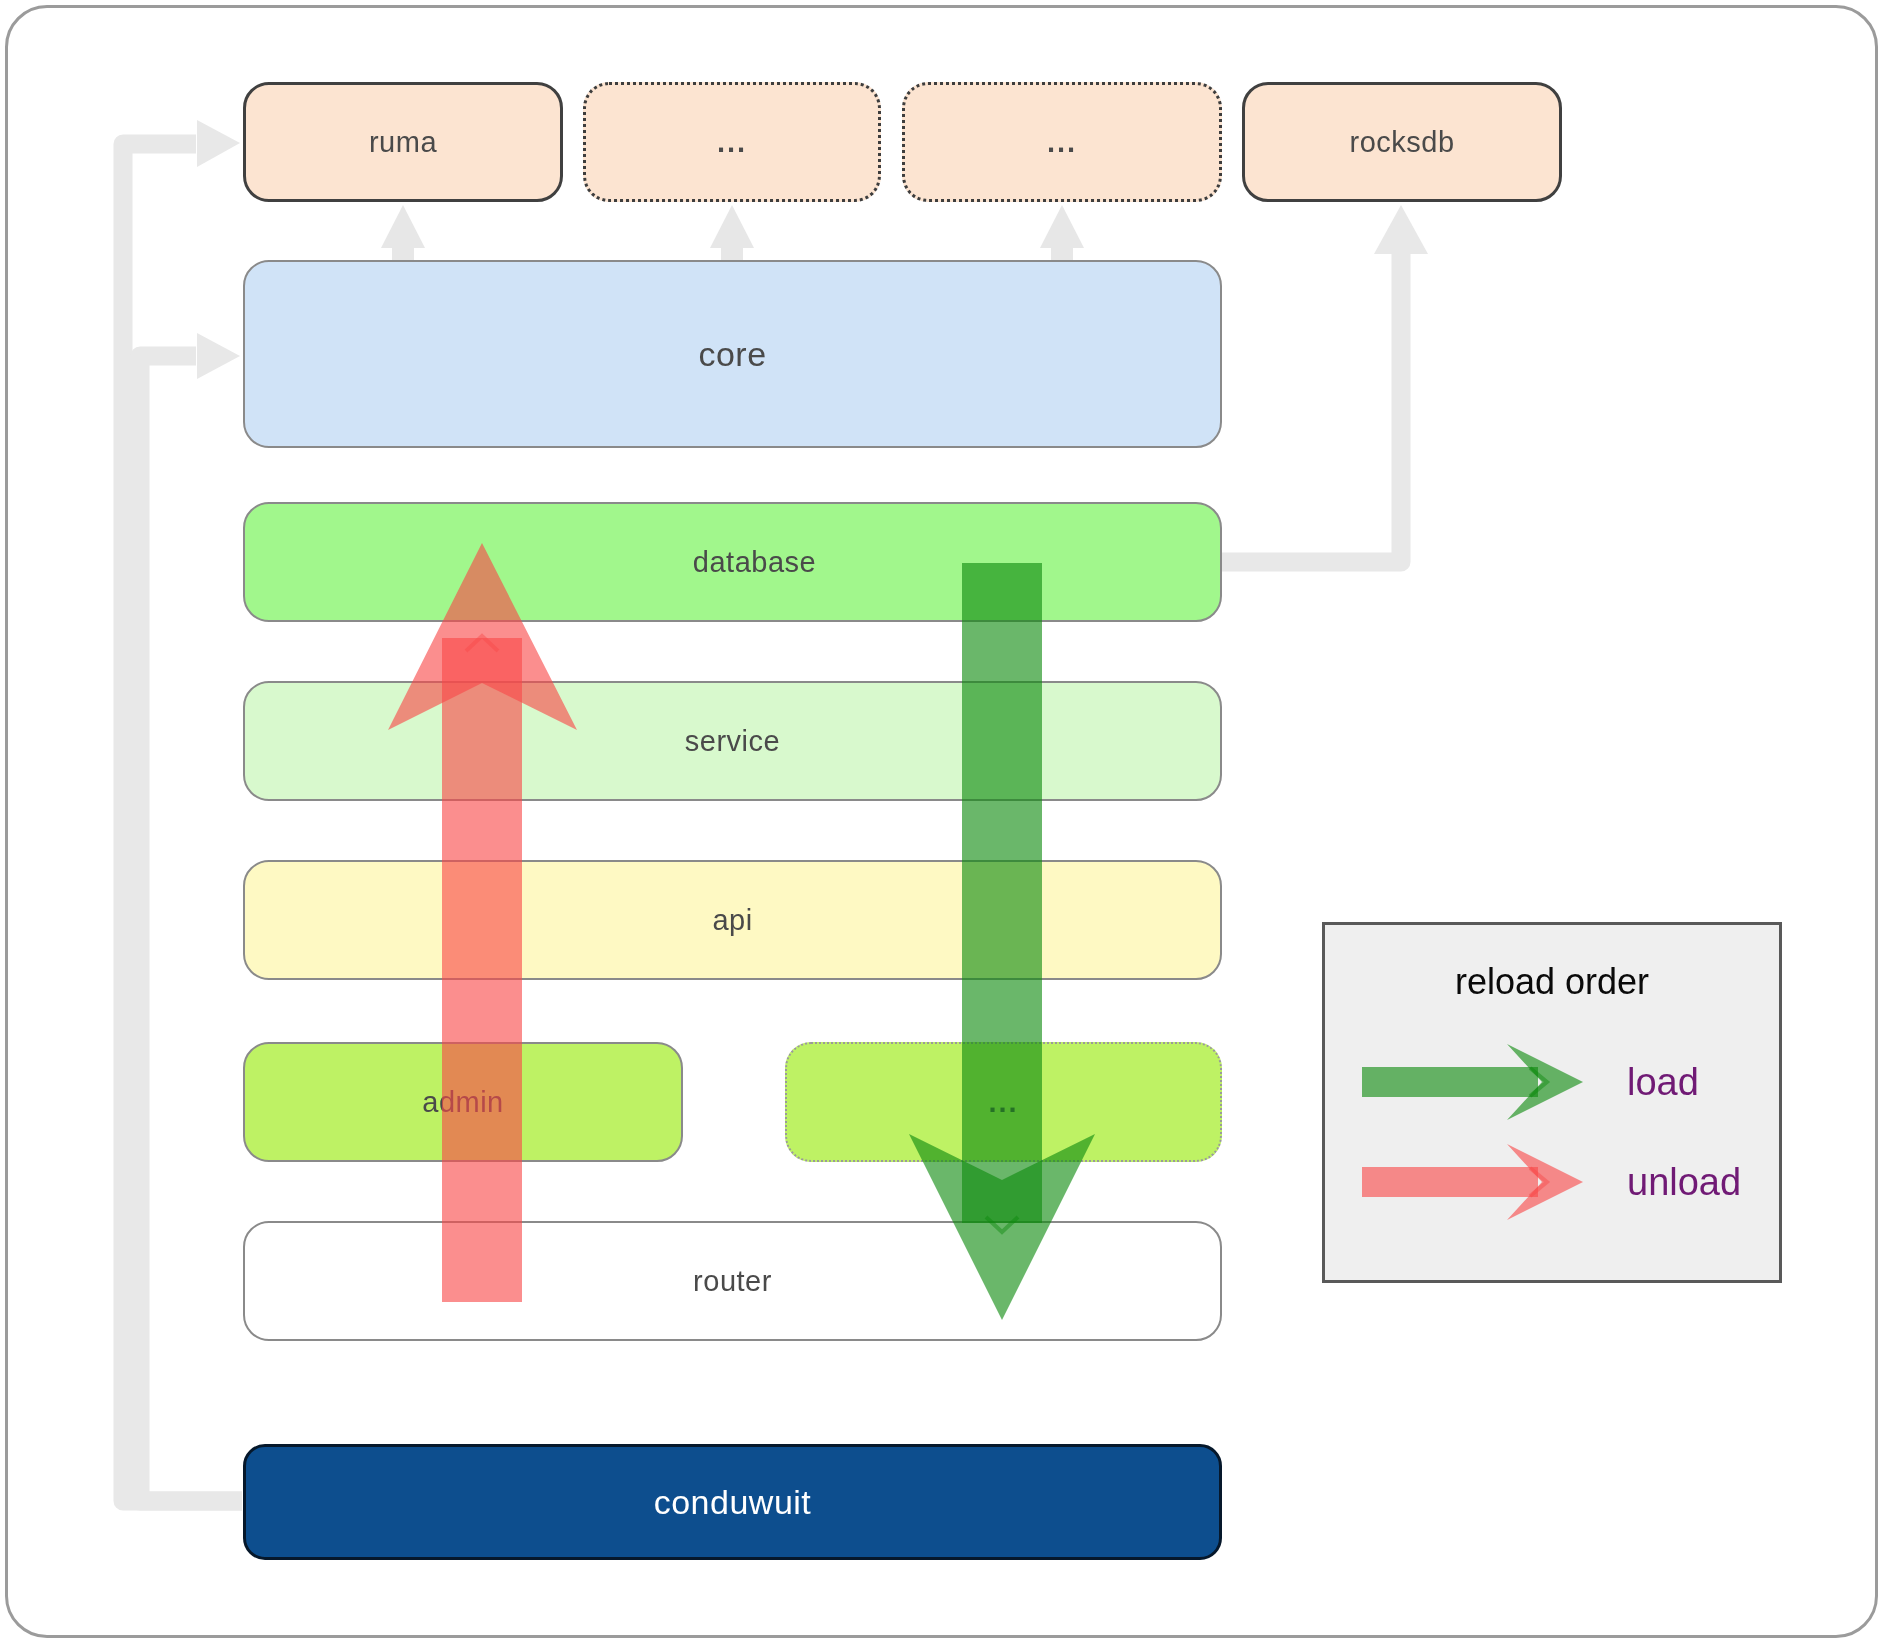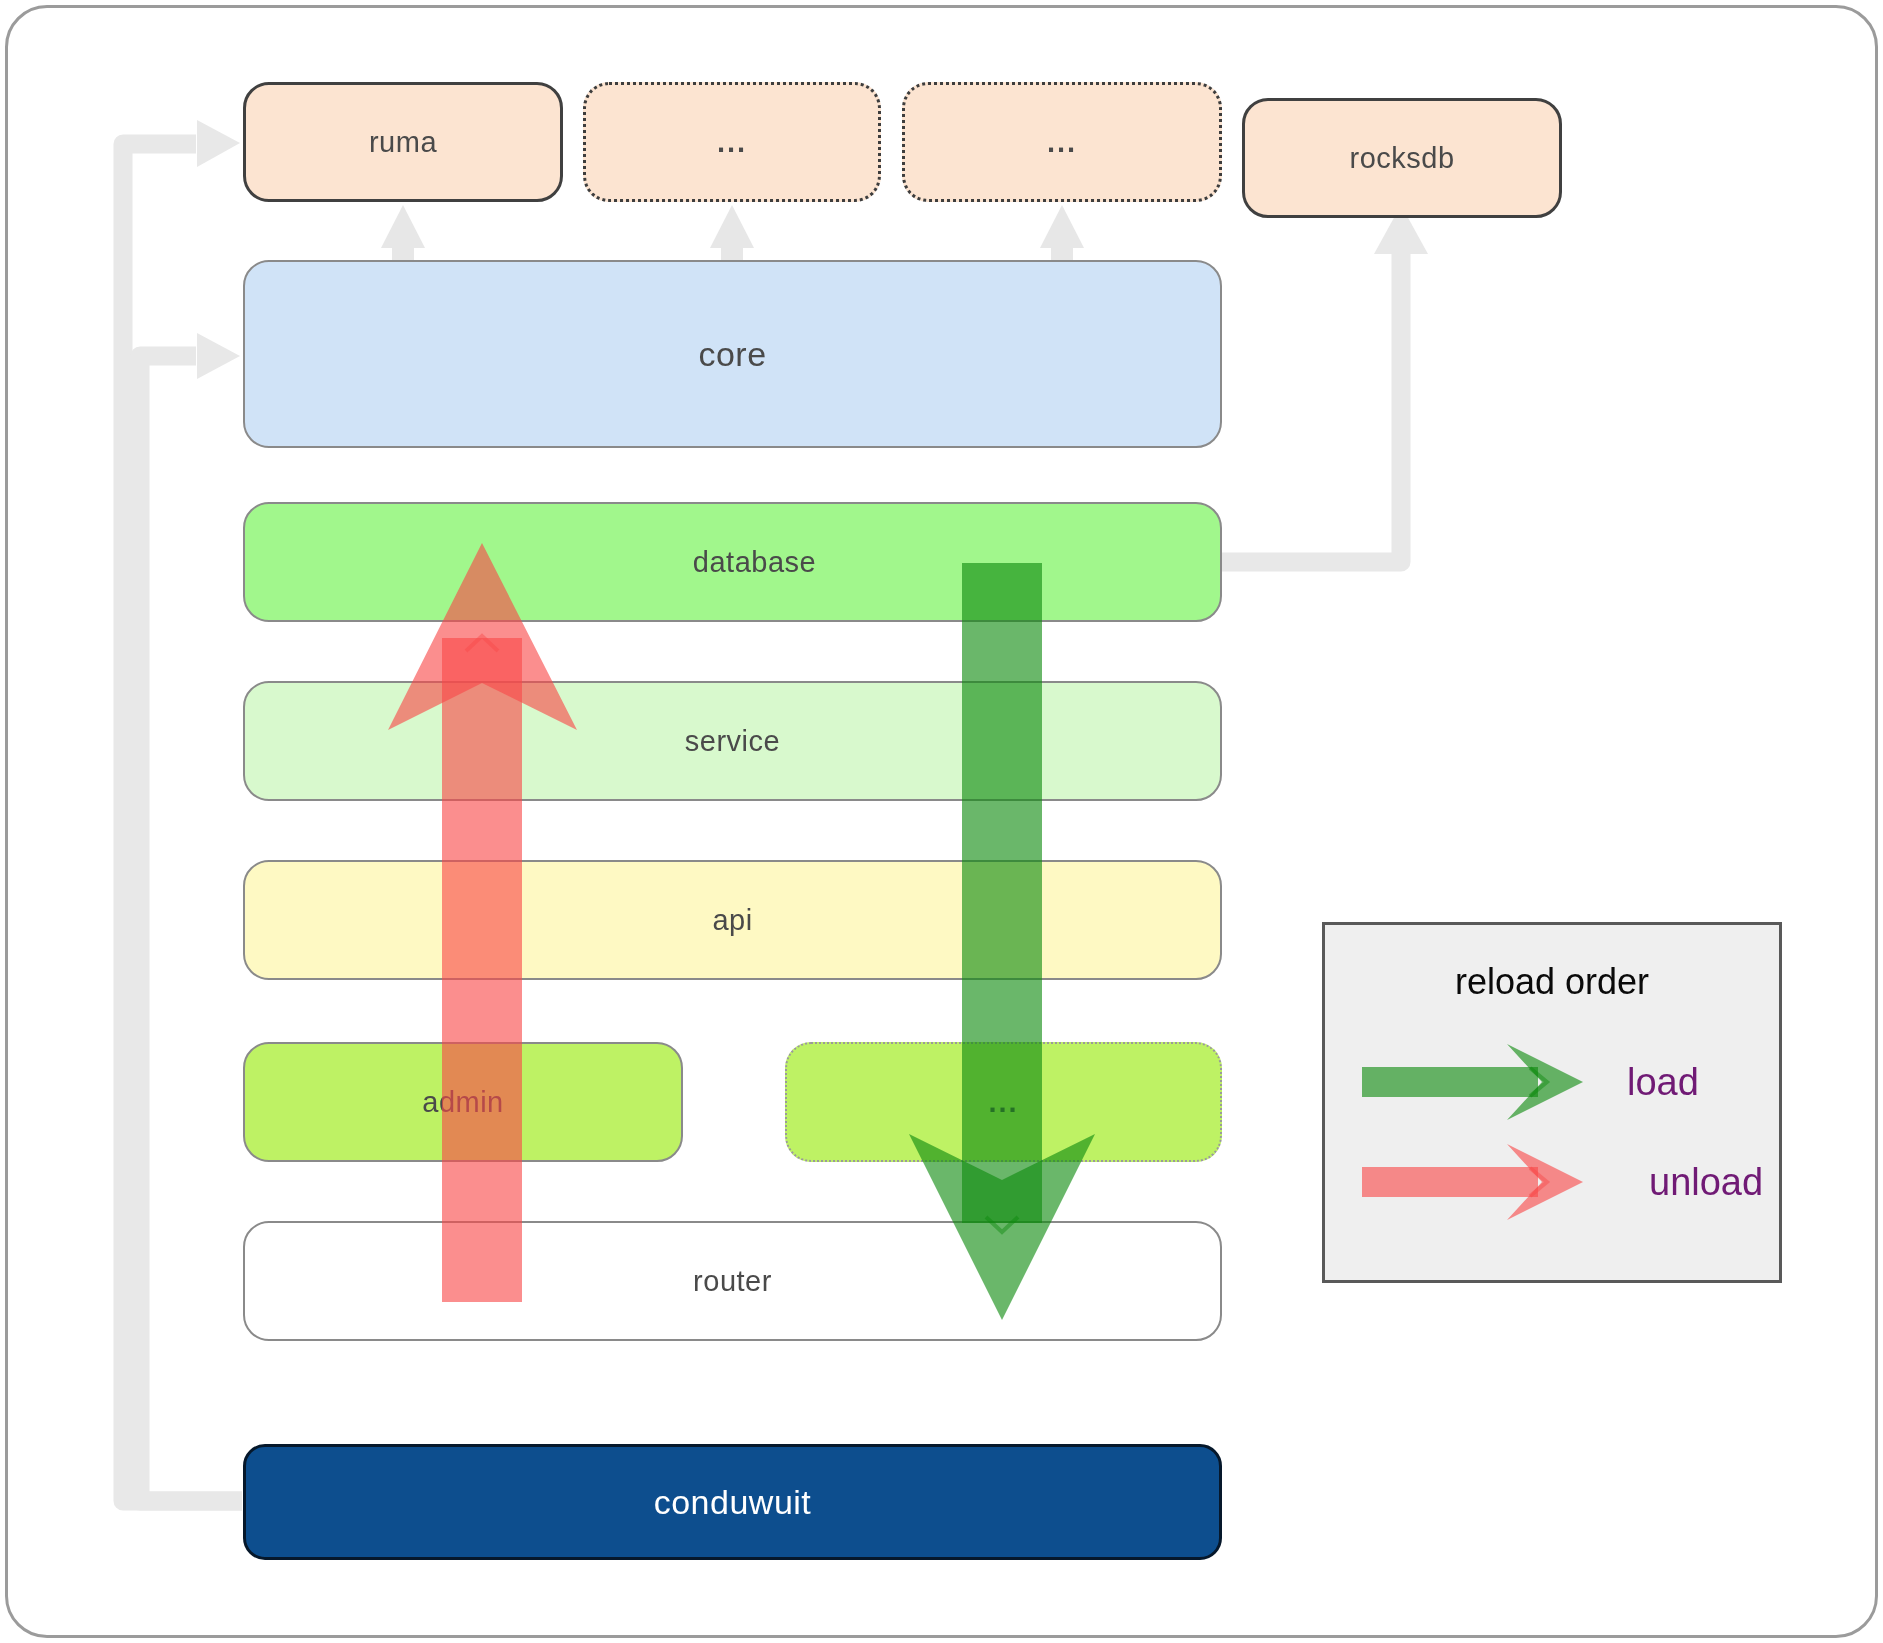--- a/index.html
+++ b/index.html
@@ -43,21 +43,21 @@
   #legend-title{
     position:absolute;left:1322px;top:952px;width:460px;height:60px;z-index:4;
     display:flex;align-items:center;justify-content:center;
     font-size:36px;color:#0a0a0a;
   }
   .legend-item-label{
     position:absolute;width:170px;height:56px;z-index:4;
     display:flex;align-items:center;font-size:38px;color:#701a75;
   }
   #legend-load-label{left:1627px;top:1054px;}
-  #legend-unload-label{left:1627px;top:1154px;margin-left:22px;}
+  #legend-unload-label{left:1627px;top:1154px;}
 </style>
 </head>
 <body>
 
 <div id="canvas">
 
   <svg id="connector-layer" class="layer" width="1883" height="1643" viewBox="0 0 1883 1643">
     <g stroke="#e8e8e8" stroke-width="19" fill="none" stroke-linejoin="round">
       <path d="M242,1501 H123 V144 H196"></path>
     </g>
@@ -87,21 +87,21 @@
 
   <div class="box peach b-solid-dark" style="left:243px;top:82px;width:320px;height:120px;">
     <span>ruma</span>
   </div>
   <div class="box peach b-dot-dark" style="left:583px;top:82px;width:298px;height:120px;">
     <span class="ellipsis-label">...</span>
   </div>
   <div class="box peach b-dot-dark" style="left:902px;top:82px;width:320px;height:120px;">
     <span class="ellipsis-label">...</span>
   </div>
-  <div class="box peach b-solid-dark" style="left:1242px;top:98px;width:320px;height:120px;">
+  <div class="box peach b-solid-dark" style="left:1242px;top:82px;width:320px;height:120px;">
     <span>rocksdb</span>
   </div>
 
   <div class="box blue b-solid-gray" style="left:243px;top:260px;width:979px;height:188px;font-size:34px;">
     <span>core</span>
   </div>
 
   <div class="box green-br b-solid-gray" style="left:243px;top:502px;width:979px;height:120px;">
     <span>database</span>
   </div>

